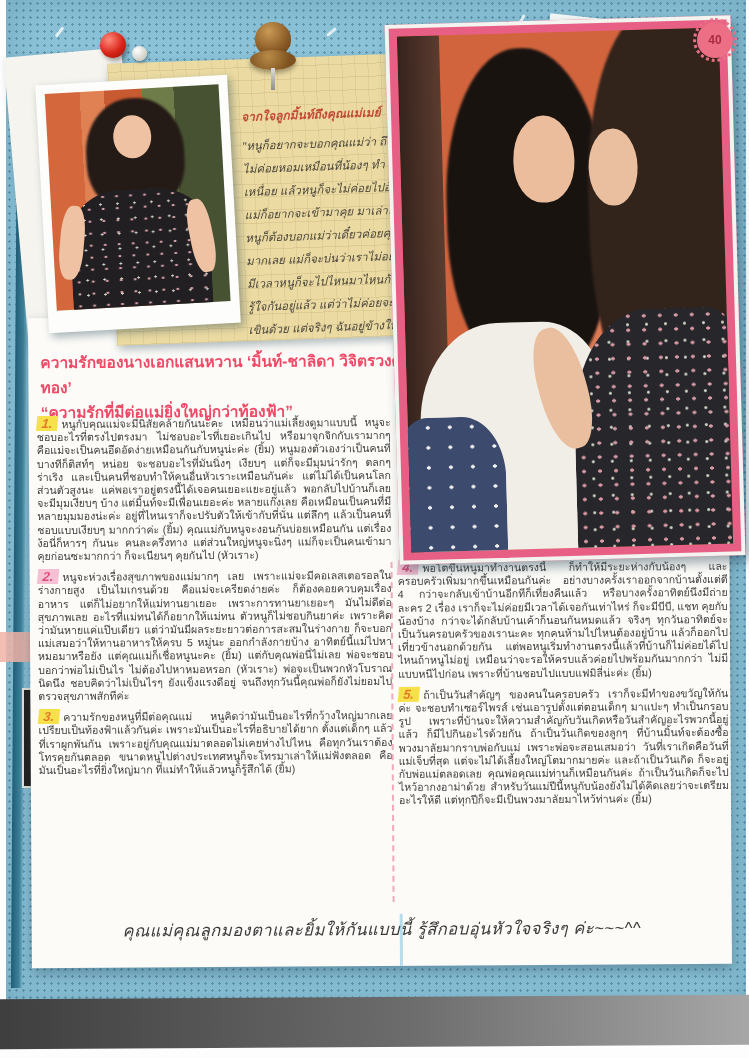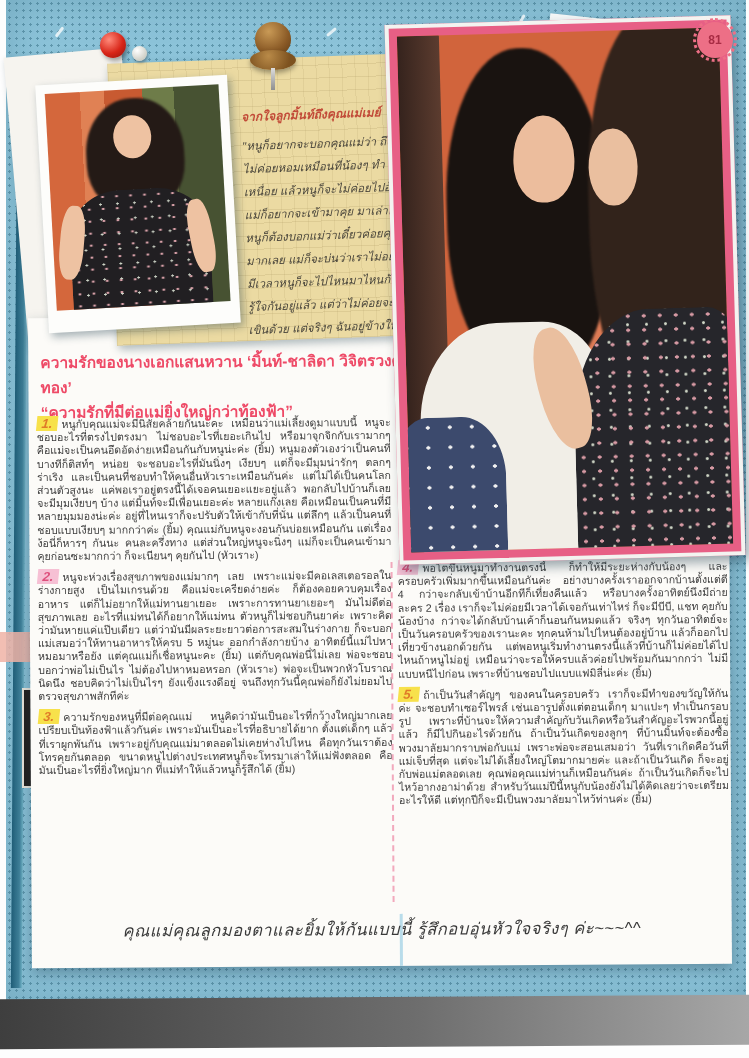--- a/index.html
+++ b/index.html
@@ -223,17 +223,17 @@
 
   <div class="pin-red"></div>
   <div class="pin-white"></div>
   <div class="pin-brown">
     <div class="cap"></div>
     <div class="disc"></div>
     <div class="stem"></div>
   </div>
 
   <div class="badge">
-    <span>81</span>
+    <span>40</span>
   </div>
 
   <div class="desk-strip"></div>
 </div>
 
 </body></html>

